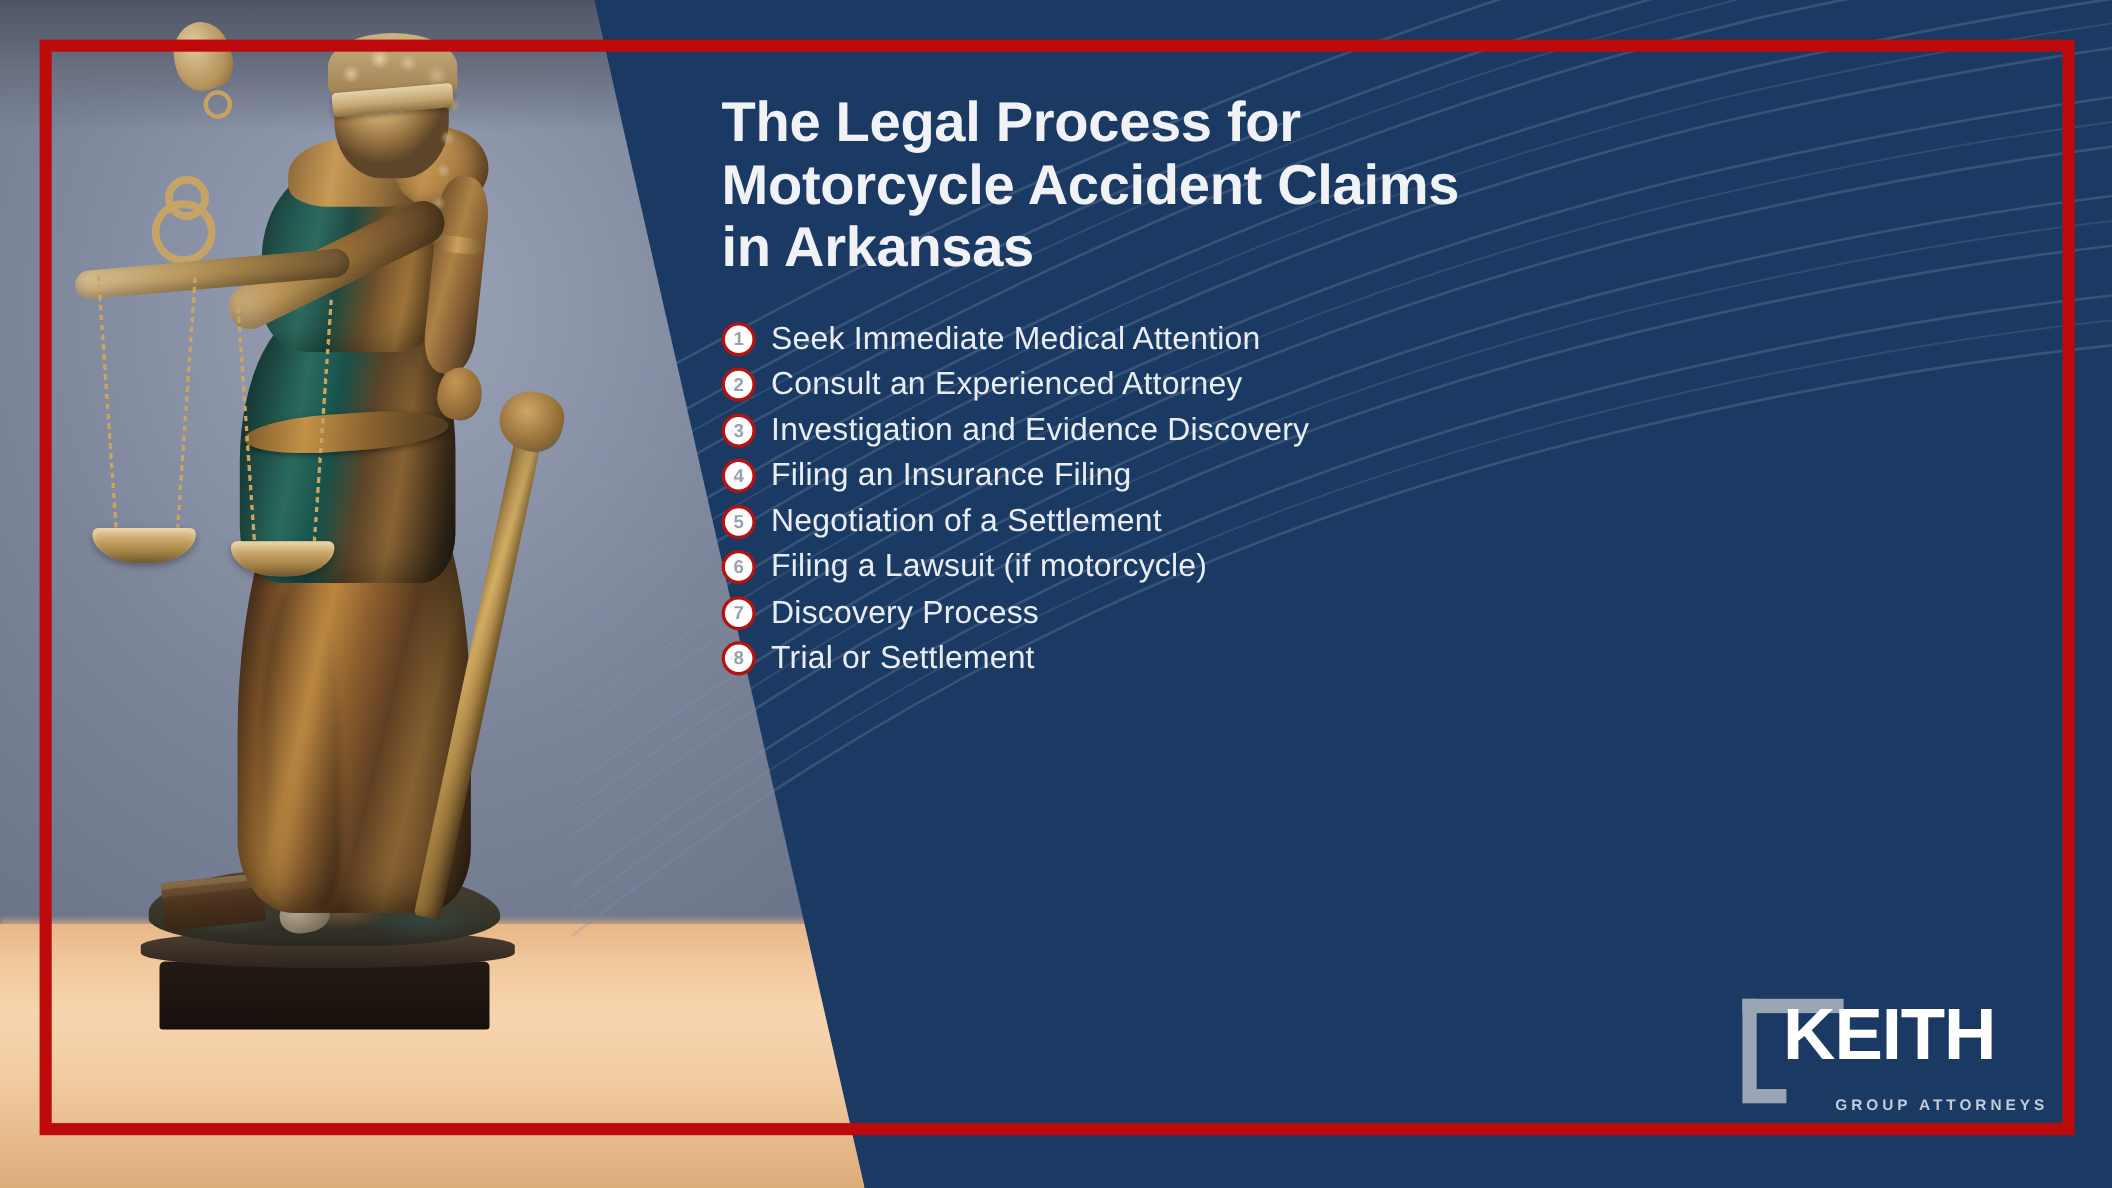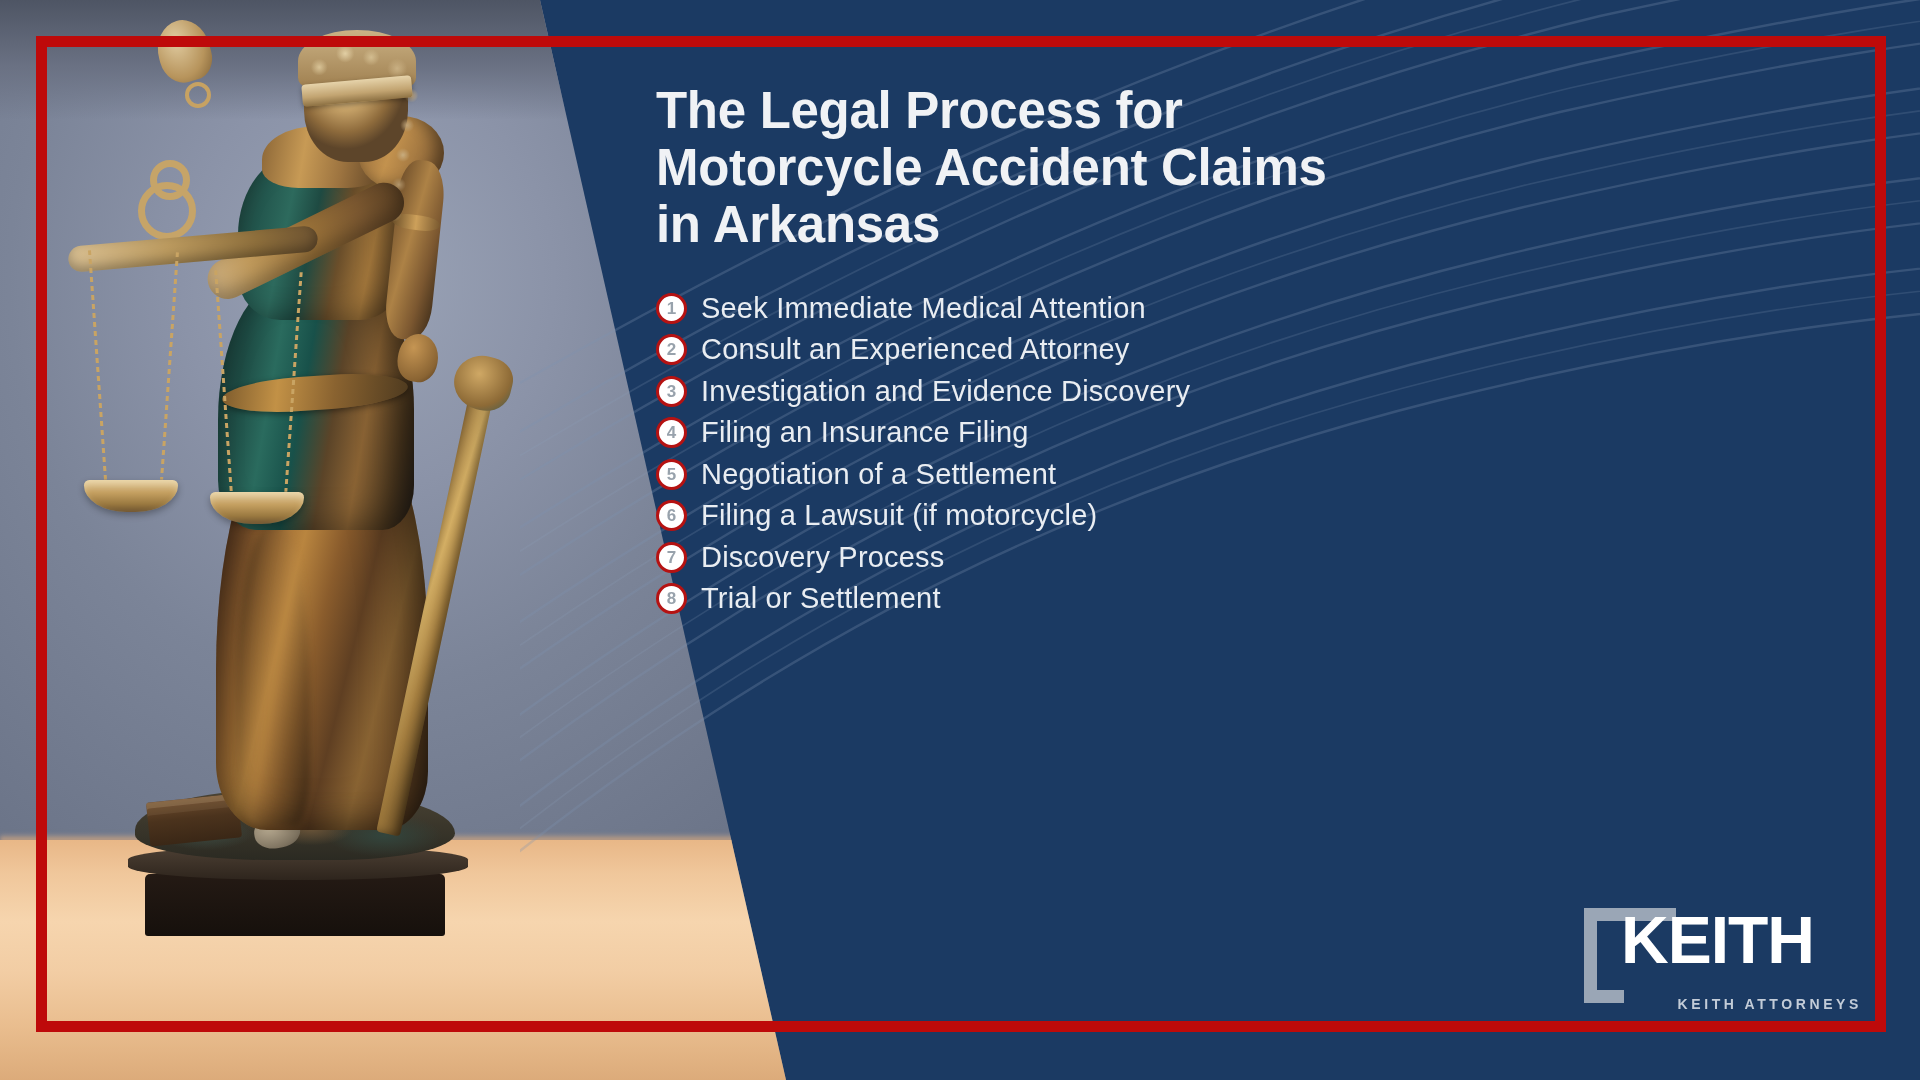--- a/index.html
+++ b/index.html
@@ -497,16 +497,16 @@
         <span class="step-label">Trial or Settlement</span>
       </li>
     </ul>
   </div>
 
   <div id="logo">
     <div class="logo-mark">
       <span class="logo-bracket"></span>
       <span class="logo-keith">KEITH</span>
     </div>
-    <div class="logo-injury">KEITH ATTORNEYS</div>
+    <div class="logo-injury">GROUP ATTORNEYS</div>
   </div>
 
 </div>
 
 </body></html>

